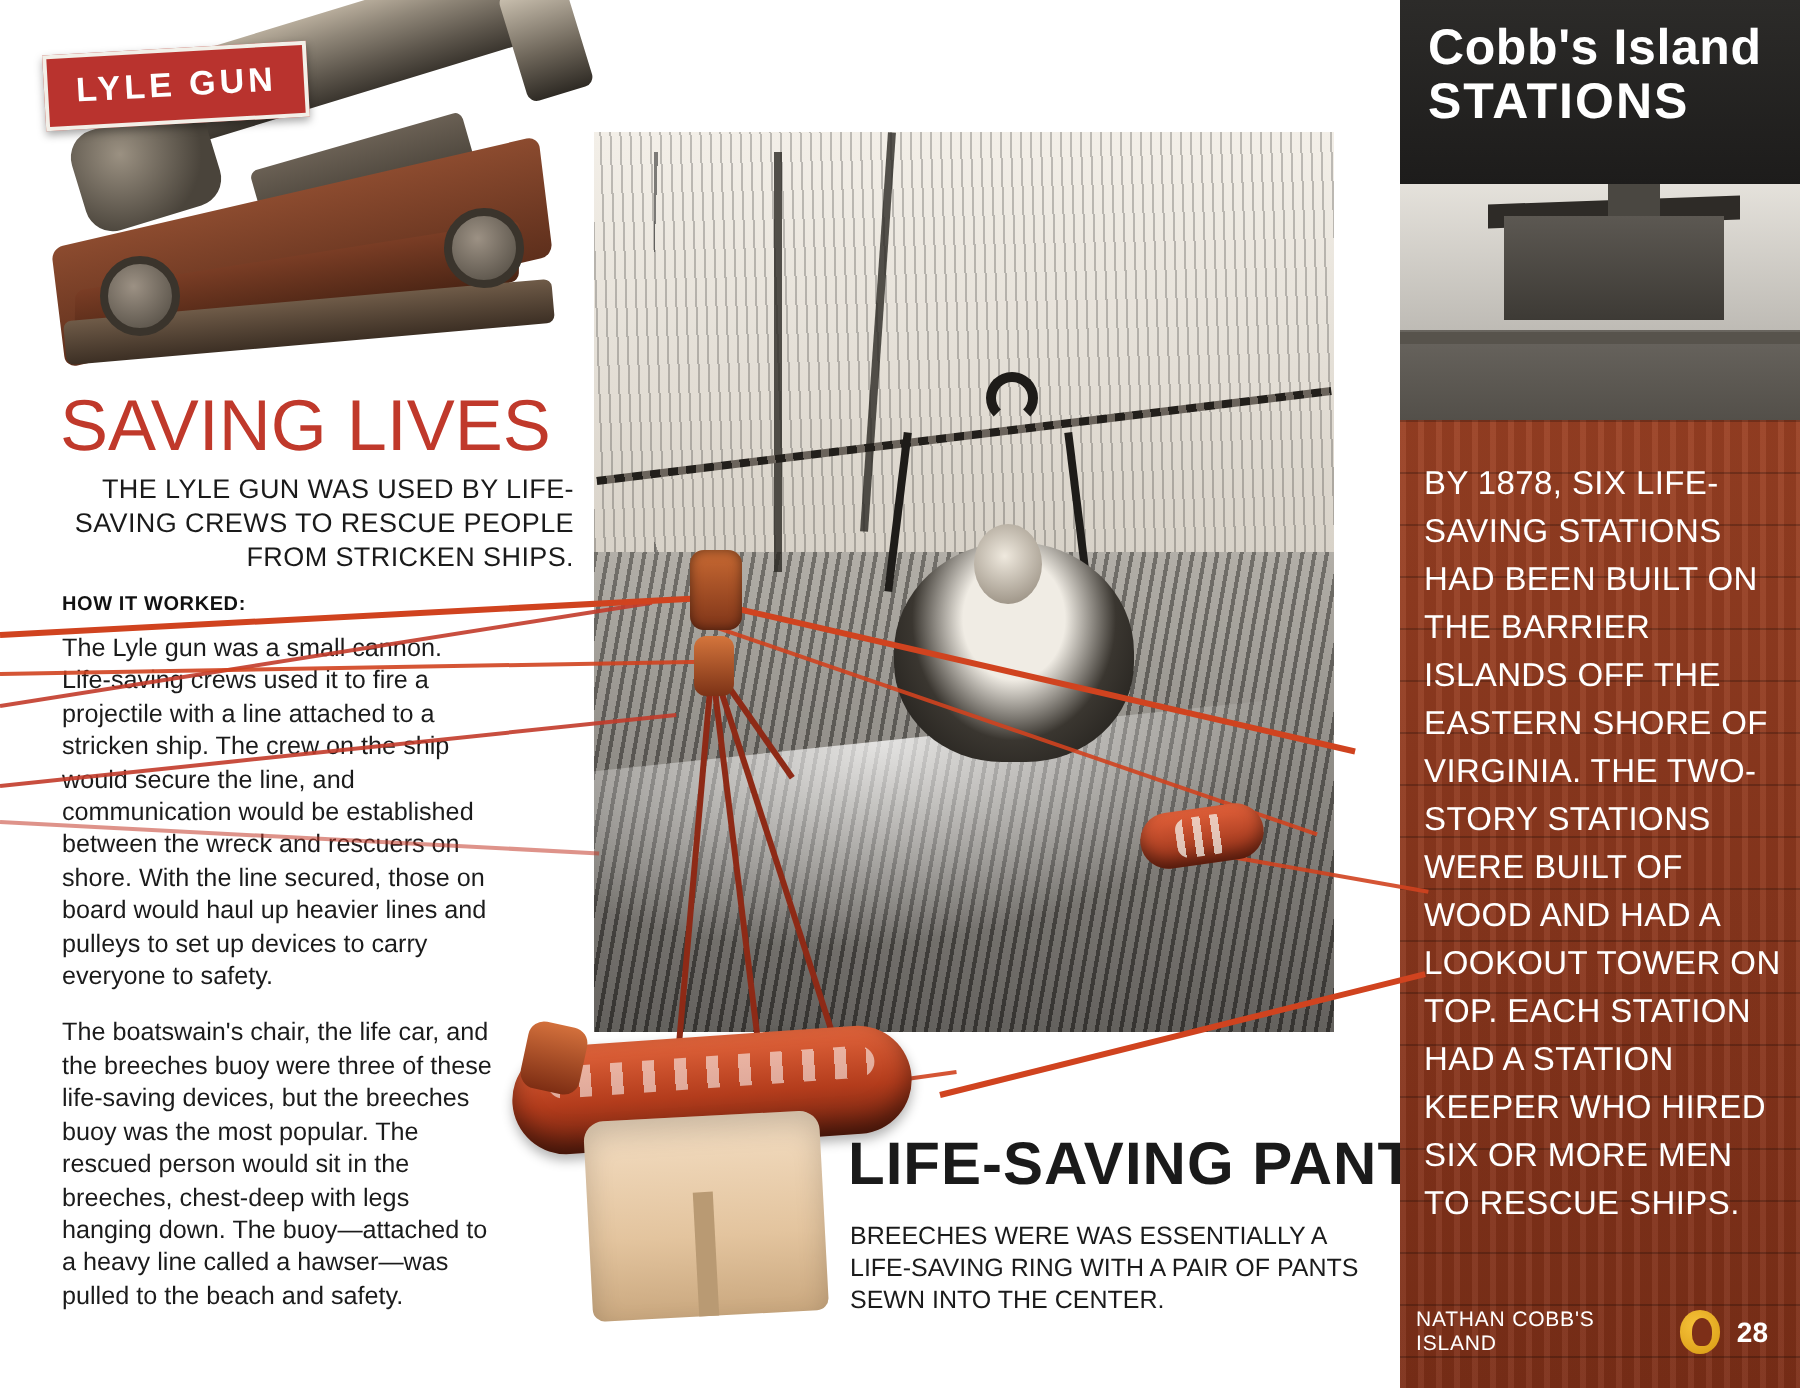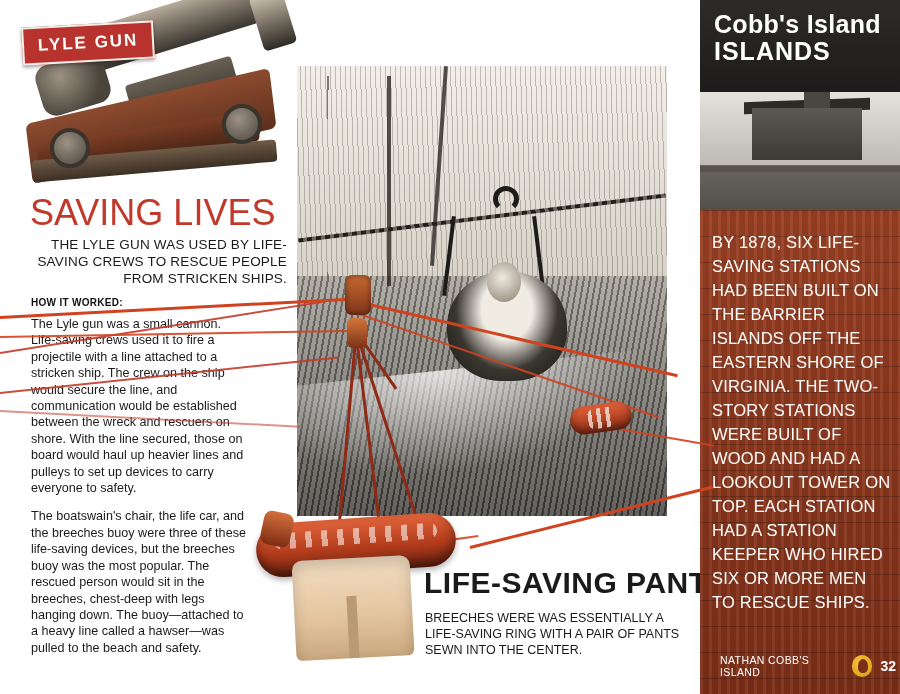--- a/index.html
+++ b/index.html
@@ -270,21 +270,21 @@
     background:
       repeating-linear-gradient(180deg, rgba(0,0,0,.22) 0 1px, rgba(255,255,255,0) 1px 26px),
       repeating-linear-gradient(90deg, rgba(255,255,255,.05) 0 3px, rgba(0,0,0,.07) 3px 9px),
       linear-gradient(180deg,#9a4023,#7d2f18);
   }
   .right-body {
     position:absolute; left:12px; top:230px; width:180px;
     color:#fff; font-size:16.5px; line-height:24px; letter-spacing:.2px;
   }
   .right-foot {
-    position:absolute; left:20px; bottom:16px; width:176px;
+    position:absolute; left:8px; bottom:16px; width:176px;
     display:flex; align-items:center; gap:6px;justify-content:space-between;
   }
   .rf-text { color:#fff; font-size:10.5px; letter-spacing:.4px; }
   .rf-badge {
     width:22px; height:22px; border-radius:50%;
     background: radial-gradient(circle at 40% 35%, #f7c33b, #d79a12);
     position:relative;
   }
   .rf-badge:after{
     content:""; position:absolute; left:6px; top:4px; width:10px; height:14px;
@@ -362,34 +362,34 @@
     <div class="bb-pants"></div>
   </div>
   <div class="bb-knot"></div>
 
   <div class="lsp-title">LIFE-SAVING PANTS</div>
   <div class="lsp-cap">BREECHES WERE WAS ESSENTIALLY A LIFE-SAVING RING WITH A PAIR OF PANTS SEWN INTO THE CENTER.</div>
 
   <div class="right">
     <div class="right-head">
       <div class="rh-1">Cobb's Island</div>
-      <div class="rh-2">ISLANDS</div>
+      <div class="rh-2">STATIONS</div>
     </div>
 
     <div class="right-photo">
       <div class="rp-roof"></div>
       <div class="rp-tower"></div>
       <div class="rp-building"></div>
       <div class="rp-dock"></div>
     </div>
 
     <div class="right-wood"></div>
 
     <div class="right-body">BY 1878, SIX LIFE-SAVING STATIONS HAD BEEN BUILT ON THE BARRIER ISLANDS OFF THE EASTERN SHORE OF VIRGINIA. THE TWO-STORY STATIONS WERE BUILT OF WOOD AND HAD A LOOKOUT TOWER ON TOP. EACH STATION HAD A STATION KEEPER WHO HIRED SIX OR MORE MEN TO RESCUE SHIPS.</div>
 
     <div class="right-foot">
       <div class="rf-text">NATHAN COBB'S ISLAND</div>
       <div class="rf-badge"></div>
-      <div class="rf-page">32</div>
+      <div class="rf-page">28</div>
     </div>
   </div>
 
 </div>
 
 </body></html>

